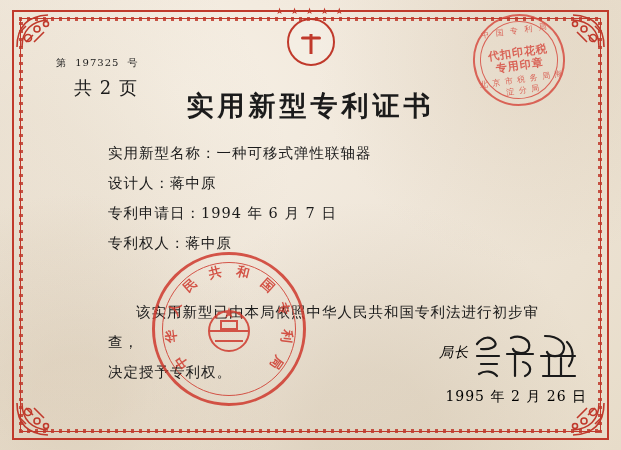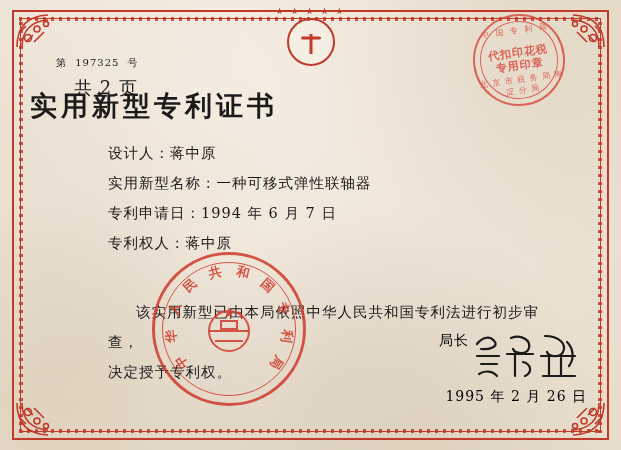--- a/index.html
+++ b/index.html
@@ -76,21 +76,21 @@
   }
   .stars{position:absolute;left:0;top:2px;width:92px;text-align:center;color:#c0392b;font-size:9px;letter-spacing:2px;}
 
   
   .content{position:absolute;left:30px;top:44px;right:30px;bottom:30px;color:#1b1b1b;}
   .num-line{position:absolute;left:26px;top:12px;font-size:10px;letter-spacing:1px;}
   .num-line .val{text-decoration:none;padding:0 4px;}
   .pages-line{position:absolute;left:44px;top:32px;font-size:18px;letter-spacing:1px;}
 
   .title{
-    position:absolute;left:0;right:0;top:44px;text-align:left;
+    position:absolute;left:0;right:0;top:44px;text-align:center;
     font-size:27px;font-weight:bold;letter-spacing:4px;
     font-family:Liberation Serif, serif;
   }
 
   .fields{position:absolute;left:78px;top:94px;font-size:14.5px;line-height:30px;letter-spacing:1px;}
   .fields div{white-space:nowrap;}
   .body-text{position:absolute;left:78px;top:246px;right:40px;font-size:14.5px;line-height:30px;letter-spacing:1px;}
   .body-text .indent{text-indent:28px;margin-top:7px;}
 
   
@@ -122,21 +122,21 @@
   }
   .stamp-big .emblem svg{width:100%;height:100%;}
   .ring-text{position:absolute;inset:0;}
   .ring-text span{
     position:absolute;left:50%;top:50%;
     font-size:13px;font-weight:bold;
     transform-origin:0 0;
   }
 
   
-  .sig-label{position:absolute;right:152px;bottom:100px;font-size:14px;letter-spacing:1px;}
+  .sig-label{position:absolute;right:152px;bottom:88px;font-size:14px;letter-spacing:1px;font-style:italic;}
   .signature{
     position:absolute;right:40px;bottom:66px;width:110px;height:54px;color:#1a1a1a;
   }
   .signature svg{width:100%;height:100%;}
   .sig-date{position:absolute;right:34px;bottom:44px;font-size:14px;letter-spacing:1px;}
 </style>
 </head>
 <body>
 
 <div class="cert">
@@ -211,24 +211,24 @@
     <div class="pages-line">
       <span>共</span>
       <span class="val">2</span>
       <span>页</span>
     </div>
 
     <div class="title">实用新型专利证书</div>
 
     <div class="fields">
       <div>
+        <span>实用新型名称：</span><span>一种可移式弹性联轴器</span>
+      </div>
+      <div>
         <span>设计人：</span><span>蒋中原</span>
-      </div>
-      <div>
-        <span>实用新型名称：</span><span>一种可移式弹性联轴器</span>
       </div>
       <div>
         <span>专利申请日：</span><span>1994 年 6 月 7 日</span>
       </div>
       <div>
         <span>专利权人：</span><span>蒋中原</span>
       </div>
     </div>
 
     <div class="body-text">

